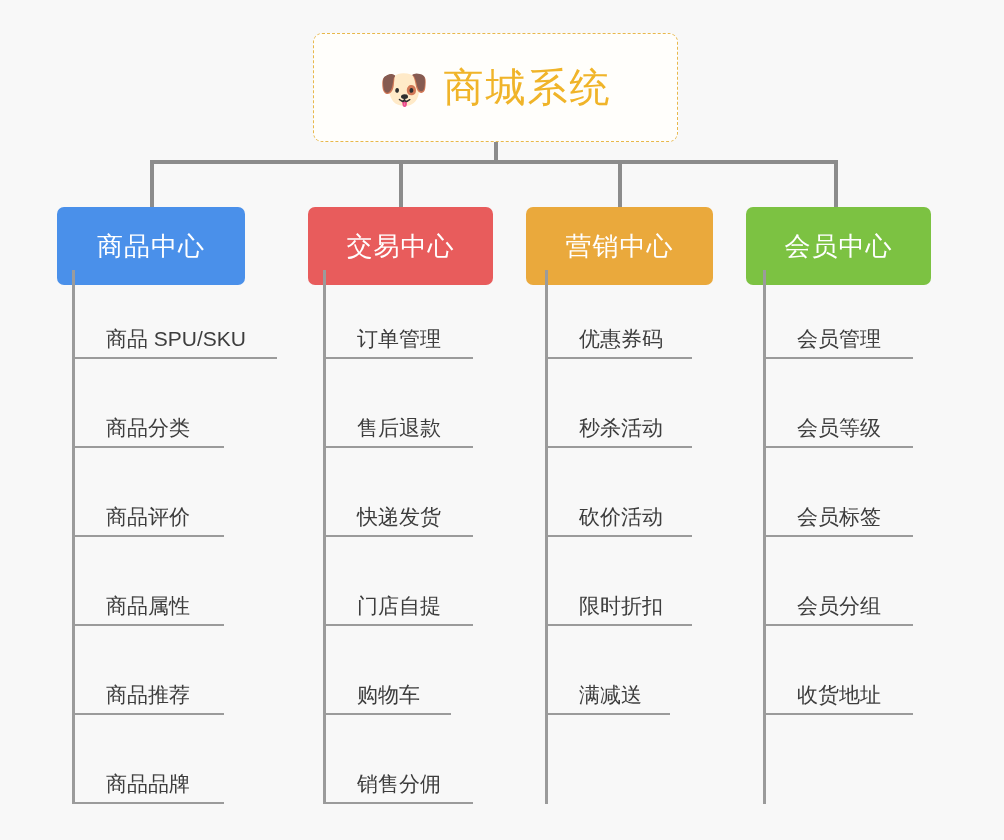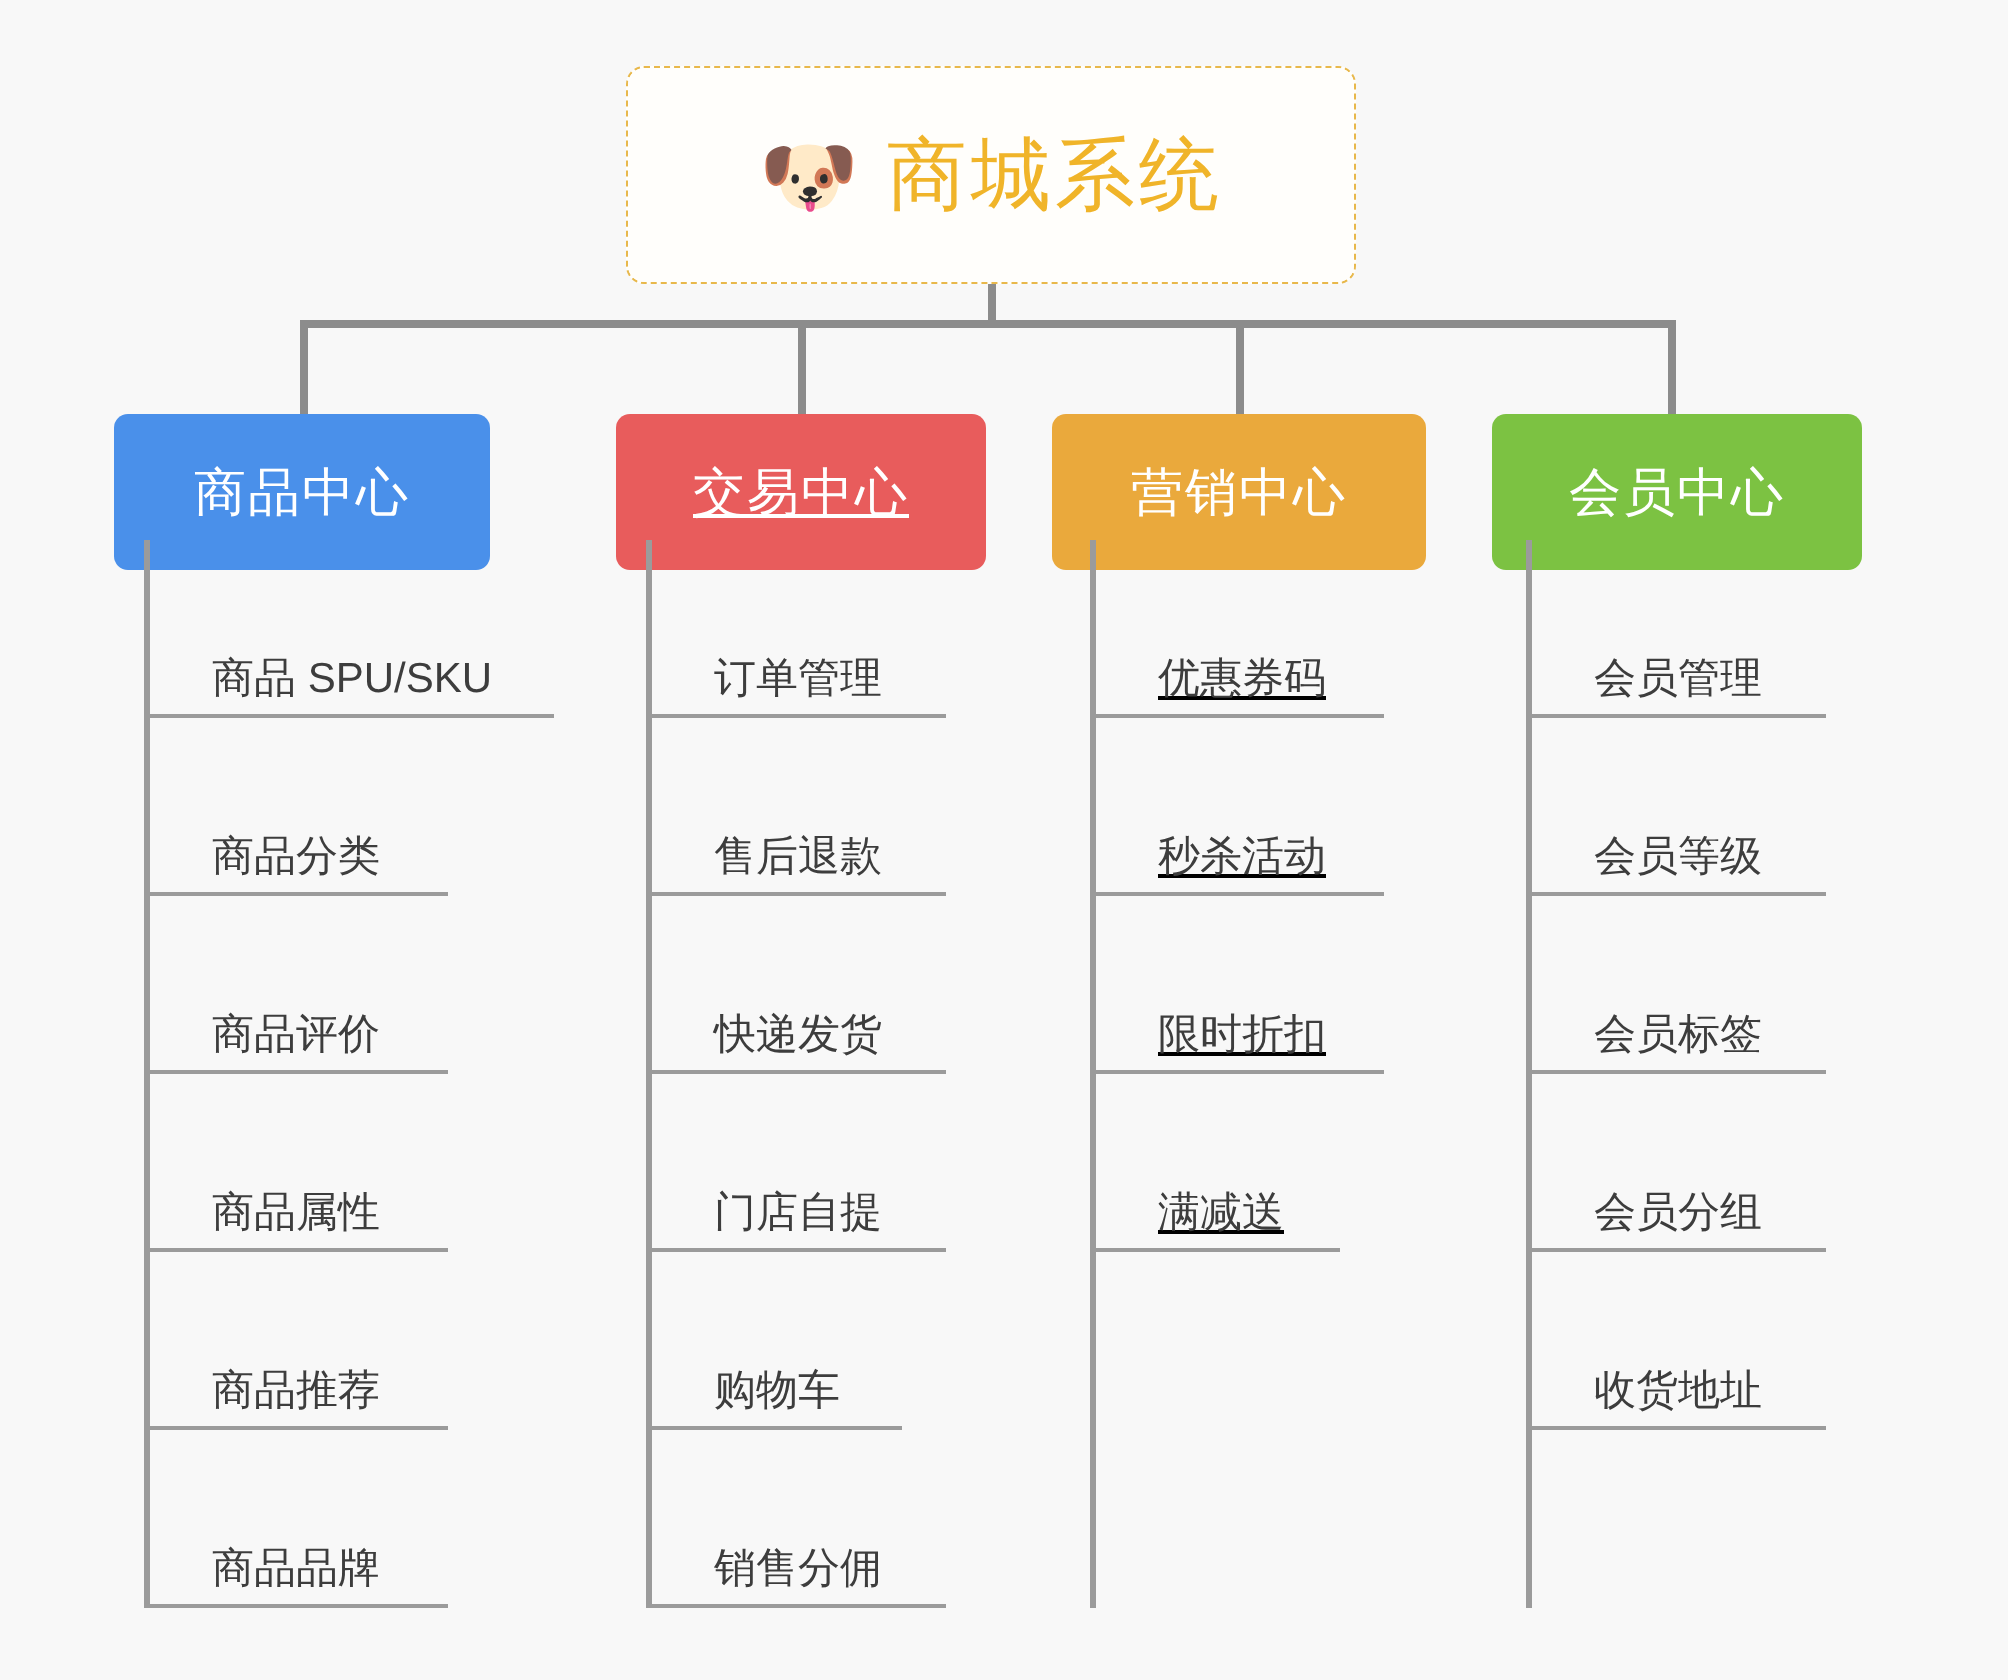--- a/index.html
+++ b/index.html
@@ -159,21 +159,21 @@
         </div>
         <div class="leaf">
           <span class="leaf-label">商品推荐</span>
           <div class="leaf-underline" style="width: 152px;"></div>
         </div>
         <div class="leaf">
           <span class="leaf-label">商品品牌</span>
           <div class="leaf-underline" style="width: 152px;"></div>
         </div>
       </div>
-      <div class="header-box" style="left: 308px; width: 185px; background: rgb(232, 92, 92); color: rgb(255, 255, 255); text-decoration: underline;">
+      <div class="header-box" style="left: 308px; width: 185px; background: rgb(232, 92, 92); color: rgb(255, 255, 255);">
         <span>交易中心</span>
       </div>
       <div class="column" style="left: 323px;">
         <div class="col-spine" style="height: 534px;"></div>
         <div class="leaf">
           <span class="leaf-label">订单管理</span>
           <div class="leaf-underline" style="width: 150px;"></div>
         </div>
         <div class="leaf">
           <span class="leaf-label">售后退款</span>
@@ -192,28 +192,32 @@
           <div class="leaf-underline" style="width: 128px;"></div>
         </div>
         <div class="leaf">
           <span class="leaf-label">销售分佣</span>
           <div class="leaf-underline" style="width: 150px;"></div>
         </div>
       </div>
       <div class="header-box" style="left: 526px; width: 187px; background: rgb(234, 169, 60); color: rgb(255, 255, 255);">
         <span>营销中心</span>
       </div>
-      <div class="column" style="left: 545px; text-decoration: underline;">
+      <div class="column" style="left: 545px;">
         <div class="col-spine" style="height: 534px;"></div>
         <div class="leaf">
           <span class="leaf-label">优惠券码</span>
           <div class="leaf-underline" style="width: 147px;"></div>
         </div>
         <div class="leaf">
           <span class="leaf-label">秒杀活动</span>
+          <div class="leaf-underline" style="width: 147px;"></div>
+        </div>
+        <div class="leaf">
+          <span class="leaf-label">砍价活动</span>
           <div class="leaf-underline" style="width: 147px;"></div>
         </div>
         <div class="leaf">
           <span class="leaf-label">限时折扣</span>
           <div class="leaf-underline" style="width: 147px;"></div>
         </div>
         <div class="leaf">
           <span class="leaf-label">满减送</span>
           <div class="leaf-underline" style="width: 125px;"></div>
         </div>

